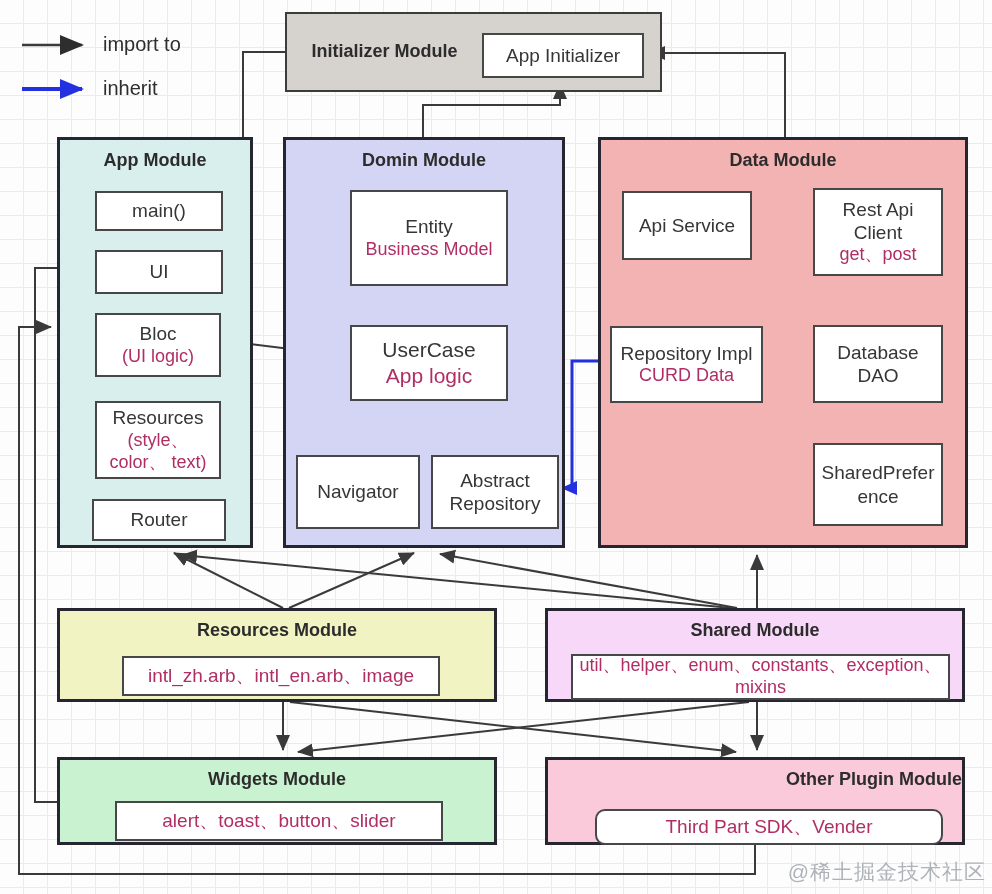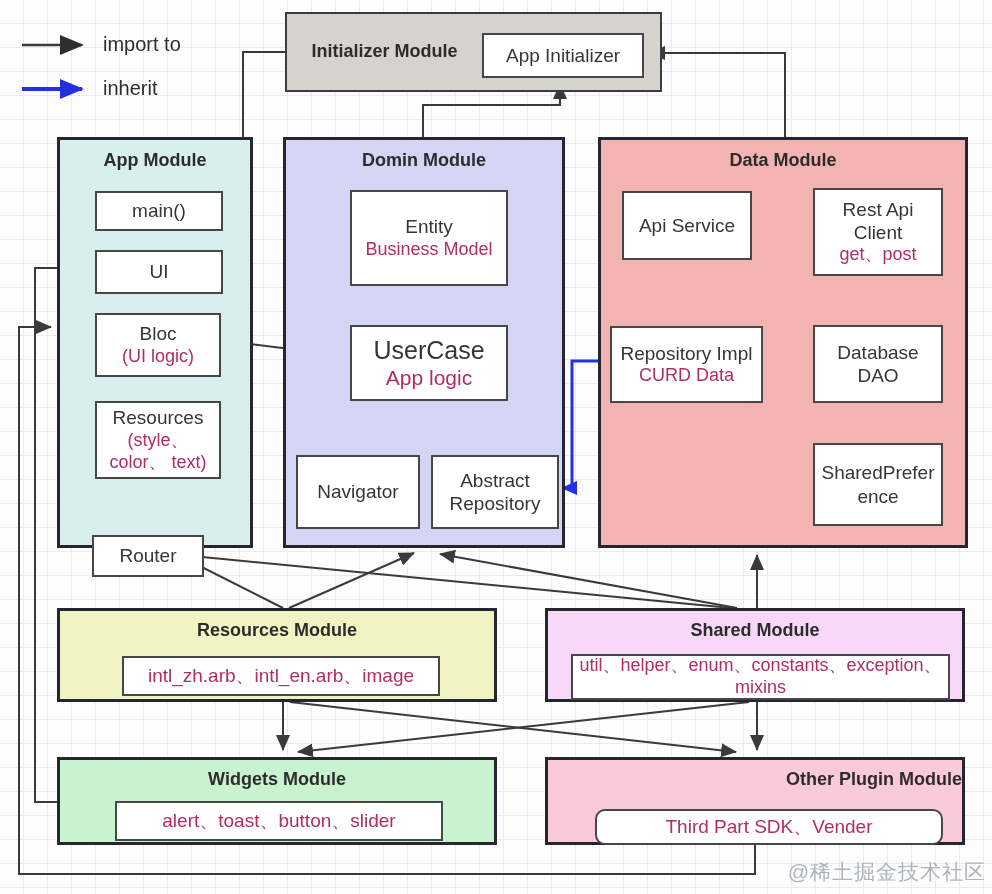--- a/index.html
+++ b/index.html
@@ -96,33 +96,33 @@
       <span class="lbl">UI</span>
     </div>
     <div class="node" style="left:35px;top:173px;width:126px;height:64px;">
       <span class="lbl">Bloc</span>
       <span class="sub">(UI logic)</span>
     </div>
     <div class="node" style="left:35px;top:261px;width:126px;height:78px;">
       <span class="lbl">Resources</span>
       <span class="sub">(style、color、 text)</span>
     </div>
-    <div class="node" style="left:32px;top:359px;width:112px;height:42px;margin-top:36px;">
+    <div class="node" style="left:32px;top:359px;width:134px;height:42px;">
       <span class="lbl">Router</span>
     </div>
   </div>
 
   <div class="module" style="left: 283px; top: 137px; width: 282px; height: 411px; background-color: rgb(212, 212, 244);">
     <div class="mtitle">Domin Module</div>
     <div class="node" style="left:64px;top:50px;width:158px;height:96px;">
       <span class="lbl">Entity</span>
       <span class="sub">Business Model</span>
     </div>
     <div class="node" style="left:64px;top:185px;width:158px;height:76px;">
-      <span class="lbl" style="font-size:25px;">UserCase</span>
+      <span class="lbl" style="font-size:21px;">UserCase</span>
       <span class="sub" style="font-size:21px;">App logic</span>
     </div>
     <div class="node" style="left:10px;top:315px;width:124px;height:74px;">
       <span class="lbl">Navigator</span>
     </div>
     <div class="node" style="left:145px;top:315px;width:128px;height:74px;">
       <span class="lbl">Abstract Repository</span>
     </div>
   </div>
 

